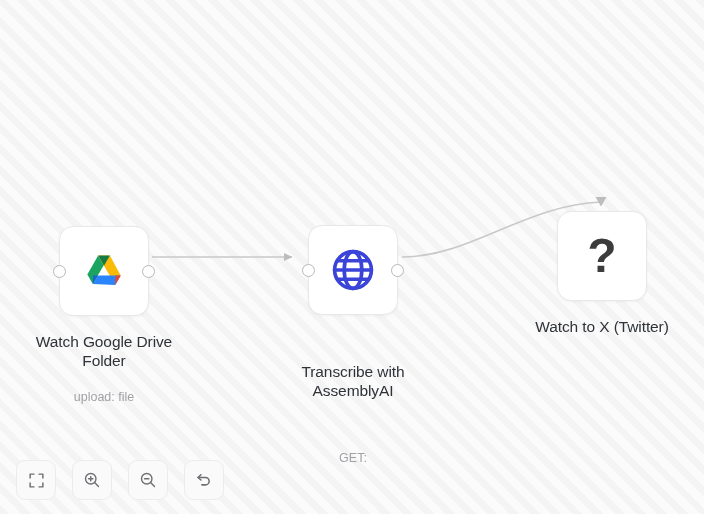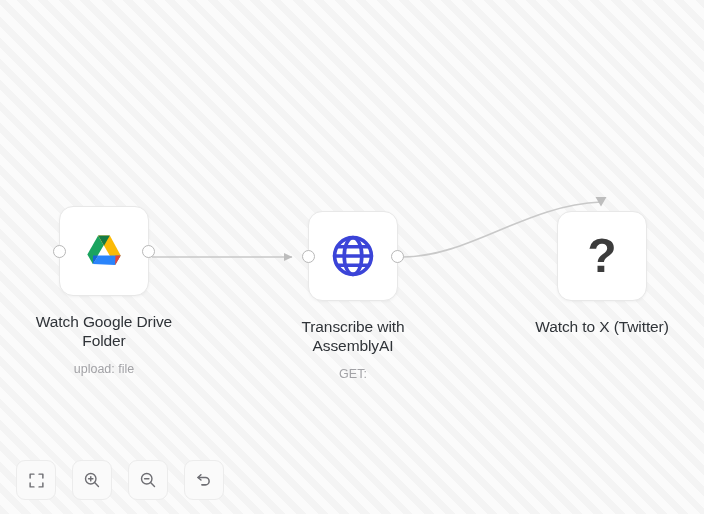--- a/index.html
+++ b/index.html
@@ -79,21 +79,21 @@
   .node-title {
     margin-top: 16px;
     font-size: 15.5px;
     line-height: 19px;
     color: #2f3338;
     text-align: center;
     letter-spacing: -0.1px;
     max-width: 176px;
   }
   .node-subtitle {
-    margin-top: 12px;
+    margin-top: 20px;
     font-size: 12.5px;
     line-height: 15px;
     color: #a2a2a6;
     text-align: center;
   }
   .qmark {
     font-size: 48px;
     line-height: 48px;
     color: #3c3c3c;
     font-weight: bold;
@@ -135,21 +135,21 @@
         <path d="M0.4,0.5 L10.6,0.5 L5.5,8.5 Z" fill="#bdbdbd"></path>
       </marker>
     </defs>
 
     <path d="M 152,257 L 292,257" fill="none" stroke="#c9c9c9" stroke-width="1.6" marker-end="url(#arrow-right)"></path>
 
     <path d="M 402,257 C 470,257 525,205 601,202" fill="none" stroke="#c9c9c9" stroke-width="1.6"></path>
     <path d="M 595.5,197 L 606.5,197 L 601,206.5 Z" fill="#bdbdbd"></path>
   </svg>
 
-  <div class="node" style="left:58px; top:206px;">
+  <div class="node" style="left:58px; top:226px;">
     <div class="node-card">
       <span class="handle left"></span>
       <span class="handle right"></span>
       <svg width="50" height="50" viewBox="0 0 48 48">
 
         <path d="M18.4 9.2 L8.0 27.3 L13.3 36.4 L23.7 18.4 Z" fill="#1aa45f"></path>
 
         <path d="M29.6 9.2 L18.4 9.2 L34.7 37.4 L40.0 28.3 Z" fill="#fbba06"></path>
 
         <path d="M13.3 36.4 L34.7 37.4 L40.0 28.3 L18.6 28.3 Z" fill="#2a84fb"></path>
@@ -158,21 +158,21 @@
 
         <path d="M34.7 37.4 L40.0 28.3 L35.0 28.3 Z" fill="#e94436"></path>
 
         <path d="M13.3 36.4 L18.6 28.3 L13.5 28.3 Z" fill="#1667d4"></path>
       </svg>
     </div>
     <div class="node-title">Watch Google Drive Folder</div>
     <div class="node-subtitle">upload: file</div>
   </div>
 
-  <div class="node" style="left:307px; top:211px;">
+  <div class="node" style="left:307px; top:225px;gap:31px;">
     <div class="node-card">
       <span class="handle left"></span>
       <span class="handle right"></span>
       <svg width="46" height="46" viewBox="0 0 24 24" fill="none" stroke="#3b44d8" stroke-width="1.9" stroke-linecap="round" stroke-linejoin="round">
         <circle cx="12" cy="12" r="9.6"></circle>
         <line x1="2.4" y1="12" x2="21.6" y2="12"></line>
         <line x1="3.9" y1="7.2" x2="20.1" y2="7.2"></line>
         <line x1="3.9" y1="16.8" x2="20.1" y2="16.8"></line>
         <ellipse cx="12" cy="12" rx="4.6" ry="9.6"></ellipse>
       </svg>

